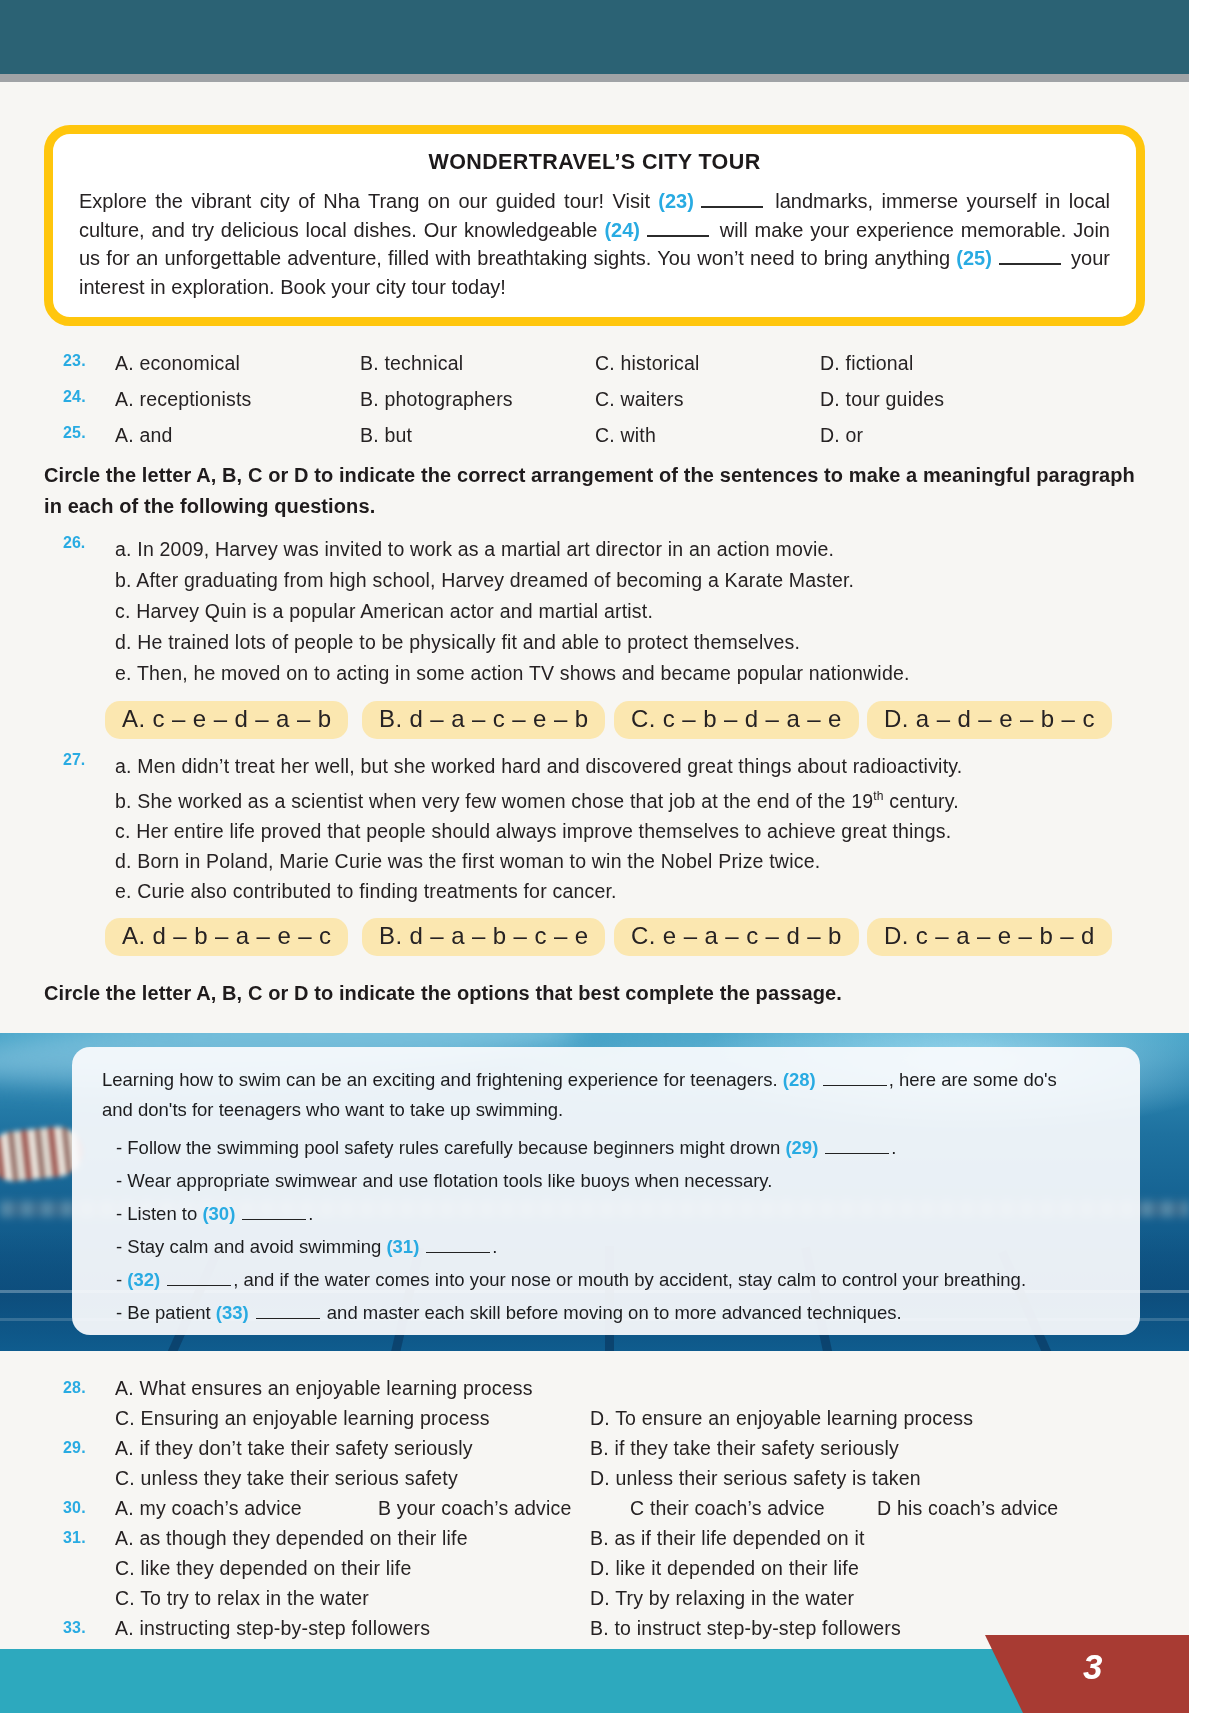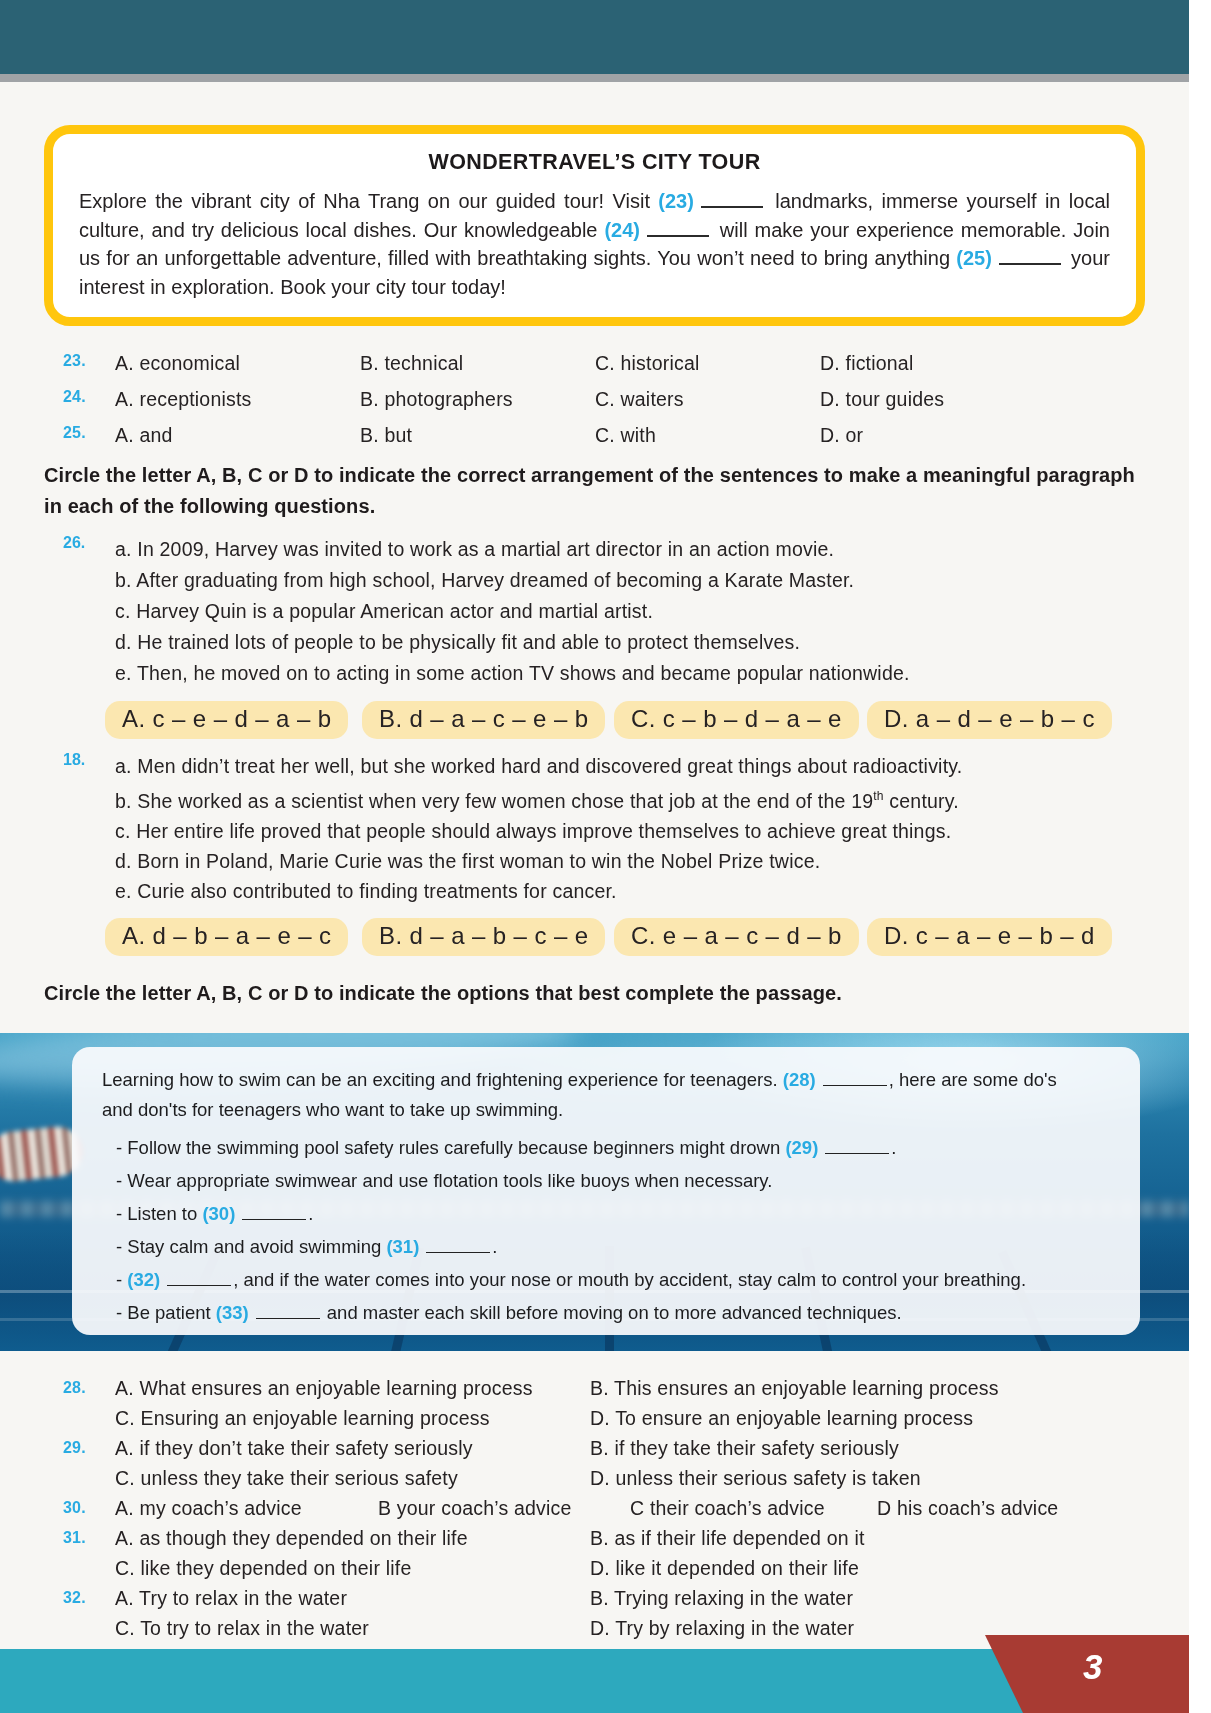--- a/index.html
+++ b/index.html
@@ -124,21 +124,21 @@
       </div>
     </div>
     <div class="ans-row">
       <span class="pill">A. c – e – d – a – b</span>
       <span class="pill">B. d – a – c – e – b</span>
       <span class="pill">C. c – b – d – a – e</span>
       <span class="pill">D. a – d – e – b – c</span>
     </div>
 
     <div class="arr">
-      <span class="qnum">18.</span>
+      <span class="qnum">27.</span>
       <div class="sentences" style="line-height:30px;">
         <div>a. Men didn’t treat her well, but she worked hard and discovered great things about radioactivity.</div>
         <div><span>b. She worked as a scientist when very few women chose that job at the end of the 19</span><sup>th</sup><span> century.</span></div>
         <div>c. Her entire life proved that people should always improve themselves to achieve great things.</div>
         <div>d. Born in Poland, Marie Curie was the first woman to win the Nobel Prize twice.</div>
         <div>e. Curie also contributed to finding treatments for cancer.</div>
       </div>
     </div>
     <div class="ans-row">
       <span class="pill">A. d – b – a – e – c</span>
@@ -176,21 +176,20 @@
     </div>
   </div>
 
   <div class="content">
     <div class="q2-sec">
 
       <div>
         <div class="q2-row">
           <span class="qnum">28.</span>
           <span>A. What ensures an enjoyable learning process</span>
-          <span>B. This ensures an enjoyable learning process</span>
         </div>
         <div class="q2-row">
           <span></span>
           <span>C. Ensuring an enjoyable learning process</span>
           <span>D. To ensure an enjoyable learning process</span>
         </div>
       </div>
 
       <div>
         <div class="q2-row">
@@ -223,25 +222,20 @@
         </div>
         <div class="q2-row">
           <span></span>
           <span>C. like they depended on their life</span>
           <span>D. like it depended on their life</span>
         </div>
       </div>
 
       <div>
         <div class="q2-row">
-          <span class="qnum">32.</span>
-          <span>A. Try to relax in the water</span>
-          <span>B. Trying relaxing in the water</span>
-        </div>
-        <div class="q2-row">
           <span></span>
           <span>C. To try to relax in the water</span>
           <span>D. Try by relaxing in the water</span>
         </div>
       </div>
 
       <div>
         <div class="q2-row">
           <span class="qnum">33.</span>
           <span>A. instructing step-by-step followers</span>

